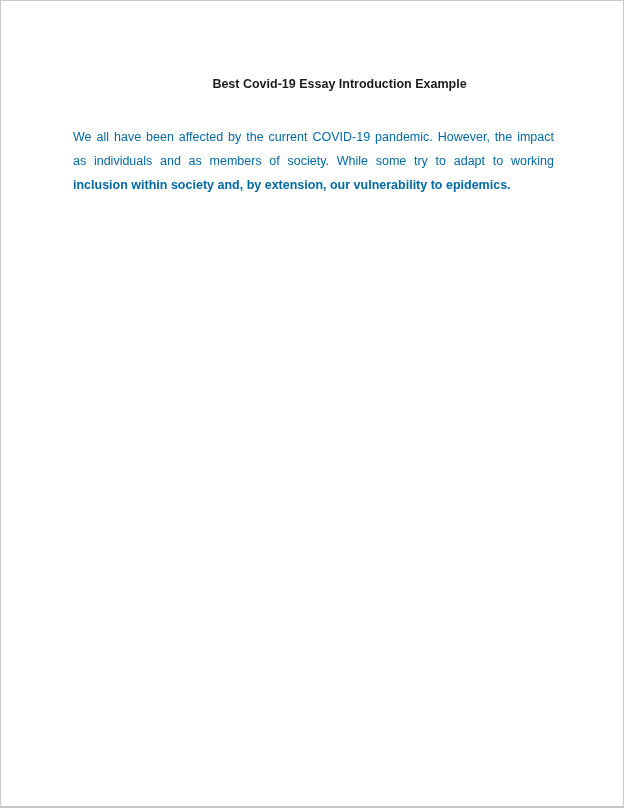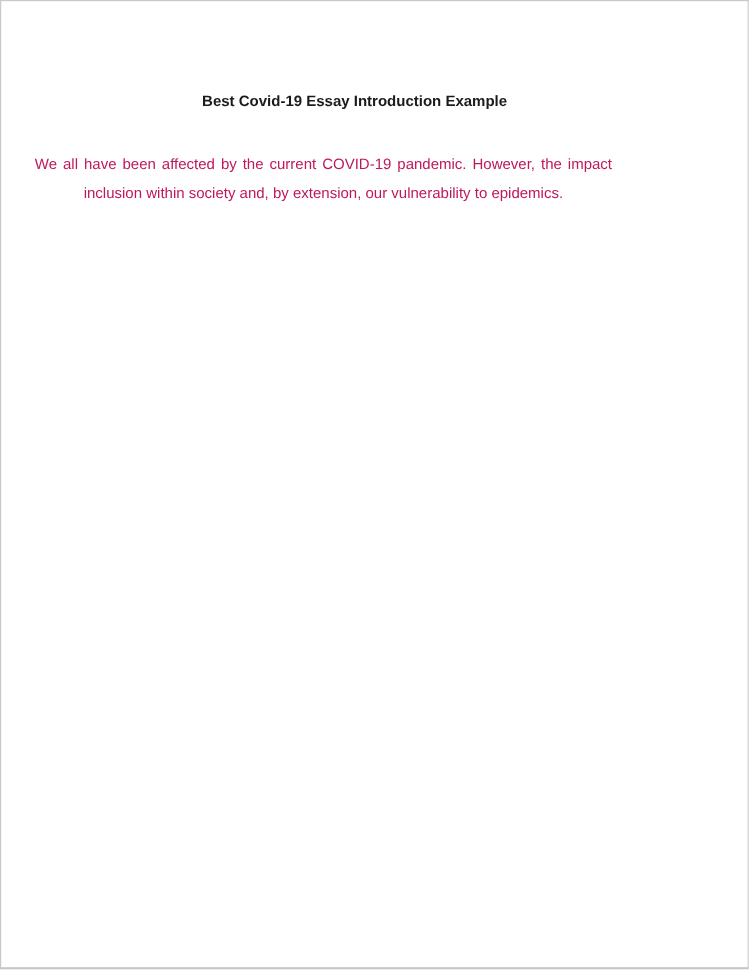--- a/index.html
+++ b/index.html
@@ -13,57 +13,59 @@
     height: 808px;
     background: #ffffff;
     border: 1px solid #c9c9c9;
     border-bottom: 2px solid #c6c6c6;
     font-family: "Liberation Sans", "DejaVu Sans", sans-serif;
     color: #1c1c1c;
     overflow: hidden;
   }
   .doc-content {
     box-sizing: border-box;
-    margin-left: 28px;
+    margin-left: 72px;
     width: 481px;
     padding-top: 74px;
   }
   .doc-title {
     font-size: 12.5px;
     font-weight: bold;
     line-height: 18px;
     text-align: center;
     
     padding-left: 52px;
     white-space: nowrap;
     color: #1b1b1b;
   }
   .doc-paragraph {
     margin-top: 32px;
     font-size: 12.5px;
     line-height: 24px;
-    color: #be185d;
+    color: #0369a1;
   }
   .para-line {
     height: 24px;
     overflow: hidden;
     white-space: normal;
   }
   .para-line.justified {
     text-align: justify;
     text-align-last: justify;
   }
   .para-line.last-line {
-    text-align: center;
+    text-align: left;
+    font-weight: bold;
   }
 </style>
 </head>
 <body>
 
 <div class="doc-page">
   <div class="doc-content">
     <div class="doc-title">Best Covid-19 Essay Introduction Example</div>
     <div class="doc-paragraph">
       <div class="para-line justified">We all have been affected by the current COVID-19 pandemic. However, the impact</div>
+      <div class="para-line justified">as individuals and as members of society. While some try to adapt to working</div>
       <div class="para-line last-line">inclusion within society and, by extension, our vulnerability to epidemics.</div>
     </div>
   </div>
 </div>
 
 </body></html>

